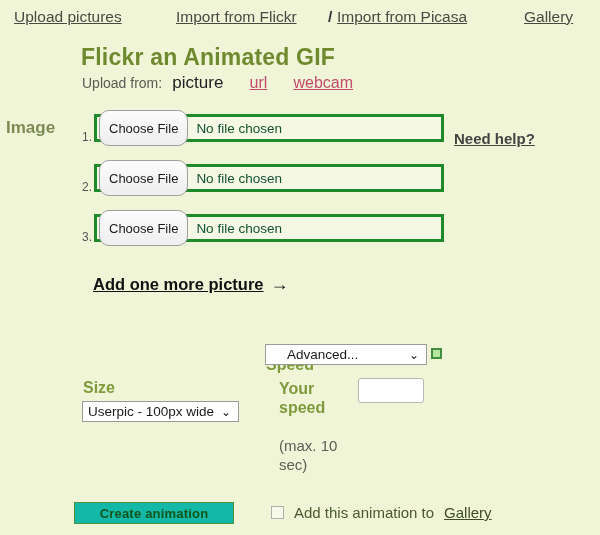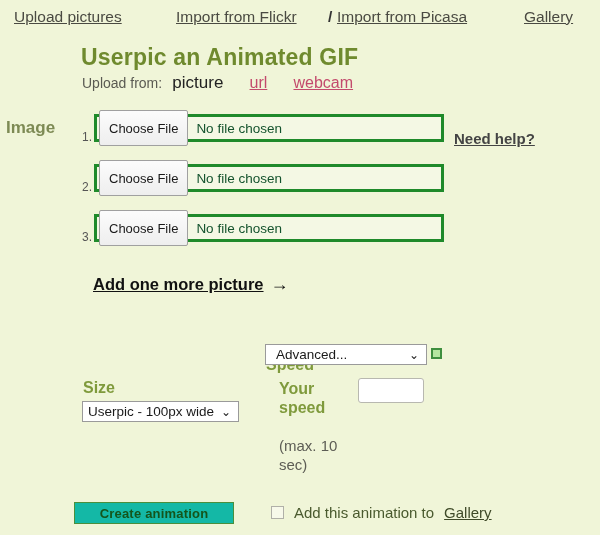--- a/index.html
+++ b/index.html
@@ -115,21 +115,21 @@
     display: flex;
     align-items: center;
     cursor: pointer;
   }
   .choose-btn {
     margin-left: 2px;
     height: 20px;
     padding: 17px 9px;
     background: linear-gradient(#fcfcfc, #eeeeee);
     border: 1px solid #a0a0a0;
-    border-radius: 2px;
+    border-radius: 10px;
     font-size: 13px;
     color: #1a1a1a;
     display: flex;
     align-items: center;
     font-family: "Liberation Sans", sans-serif;
     cursor: pointer;
   }
   .no-file {
     margin-left: 8px;
     font-size: 13.5px;
@@ -179,21 +179,21 @@
     top: 344px;
     width: 162px;
     height: 21px;
     background: #ffffff;
     border: 1px solid #9a9a9a;
     box-sizing: border-box;
     font-size: 13.5px;
     color: #1a1a1a;
     display: flex;
     align-items: center;
-    padding-left: 10px;
+    padding-left: 21px;
     cursor: pointer;
   }
   .speed-select .chev {
     position: absolute;
     right: 7px;
     top: 3px;
     font-size: 12px;
     color: #222;
   }
   .green-swatch {
@@ -326,21 +326,21 @@
 <body>
 
 <div class="topnav">
   <span class="nav-link nav-upload">Upload pictures</span>
   <span class="nav-link nav-flickr">Import from Flickr</span>
   <span class="nav-link nav-slash">/</span>
   <span class="nav-link nav-picasa">Import from Picasa</span>
   <span class="nav-link nav-gallery">Gallery</span>
 </div>
 
-<div class="page-title">Userpic an Animated GIF</div>
+<div class="page-title">Flickr an Animated GIF</div>
 
 <div class="upload-from-row">
   <span class="uf-label">Upload from:</span>
   <span class="uf-current">picture</span>
   <span class="uf-link">url</span>
   <span class="uf-link">webcam</span>
 </div>
 
 <div class="image-label">Image</div>
 

